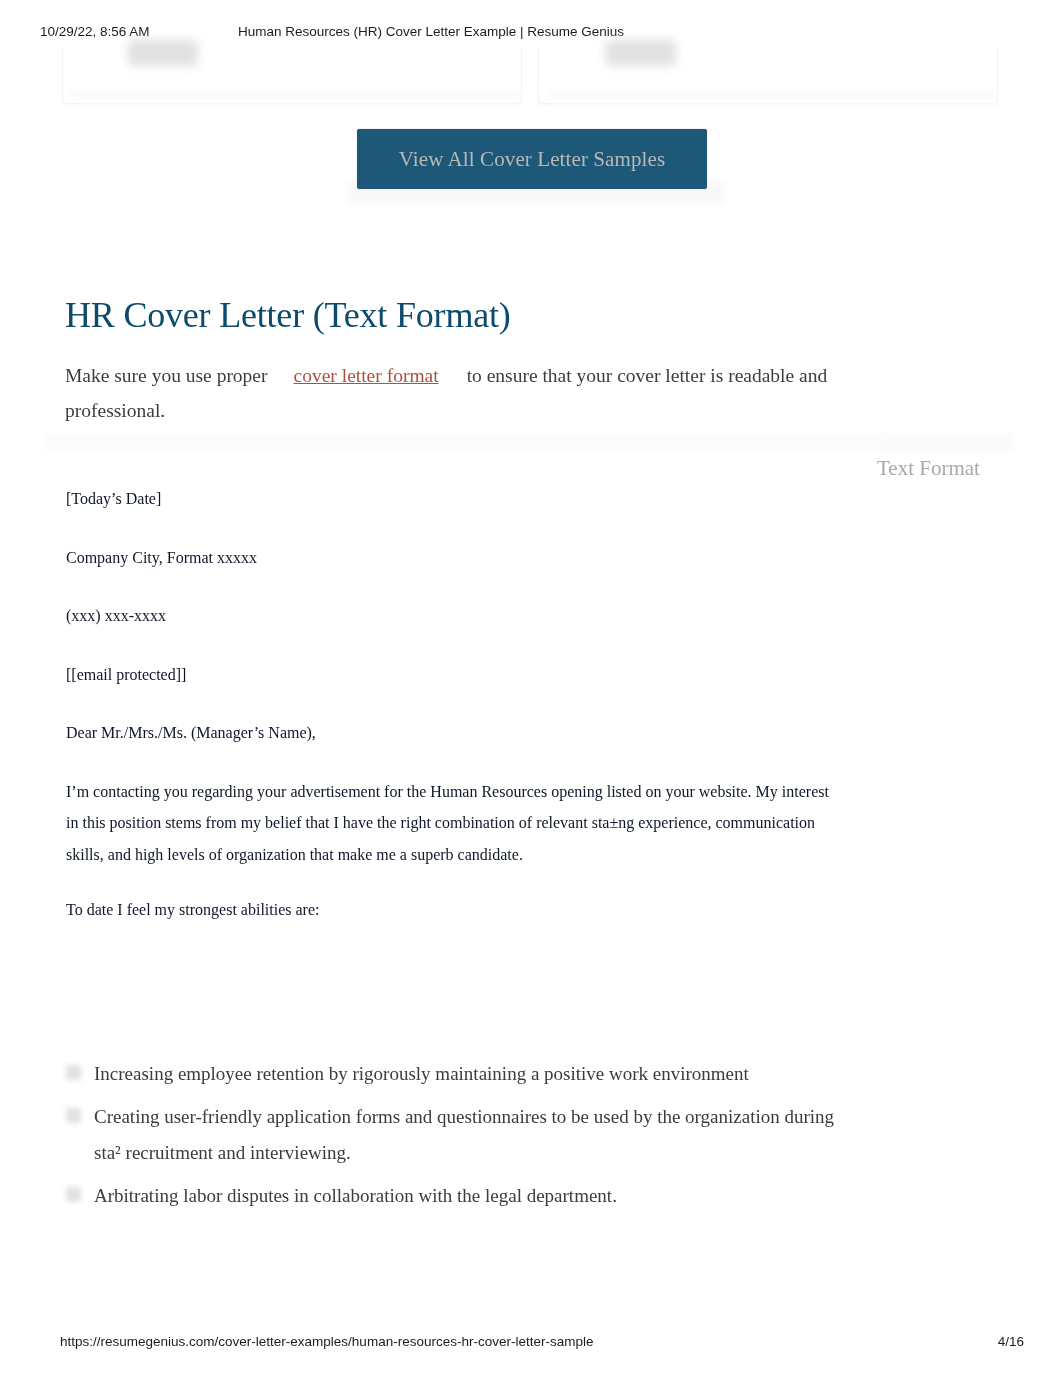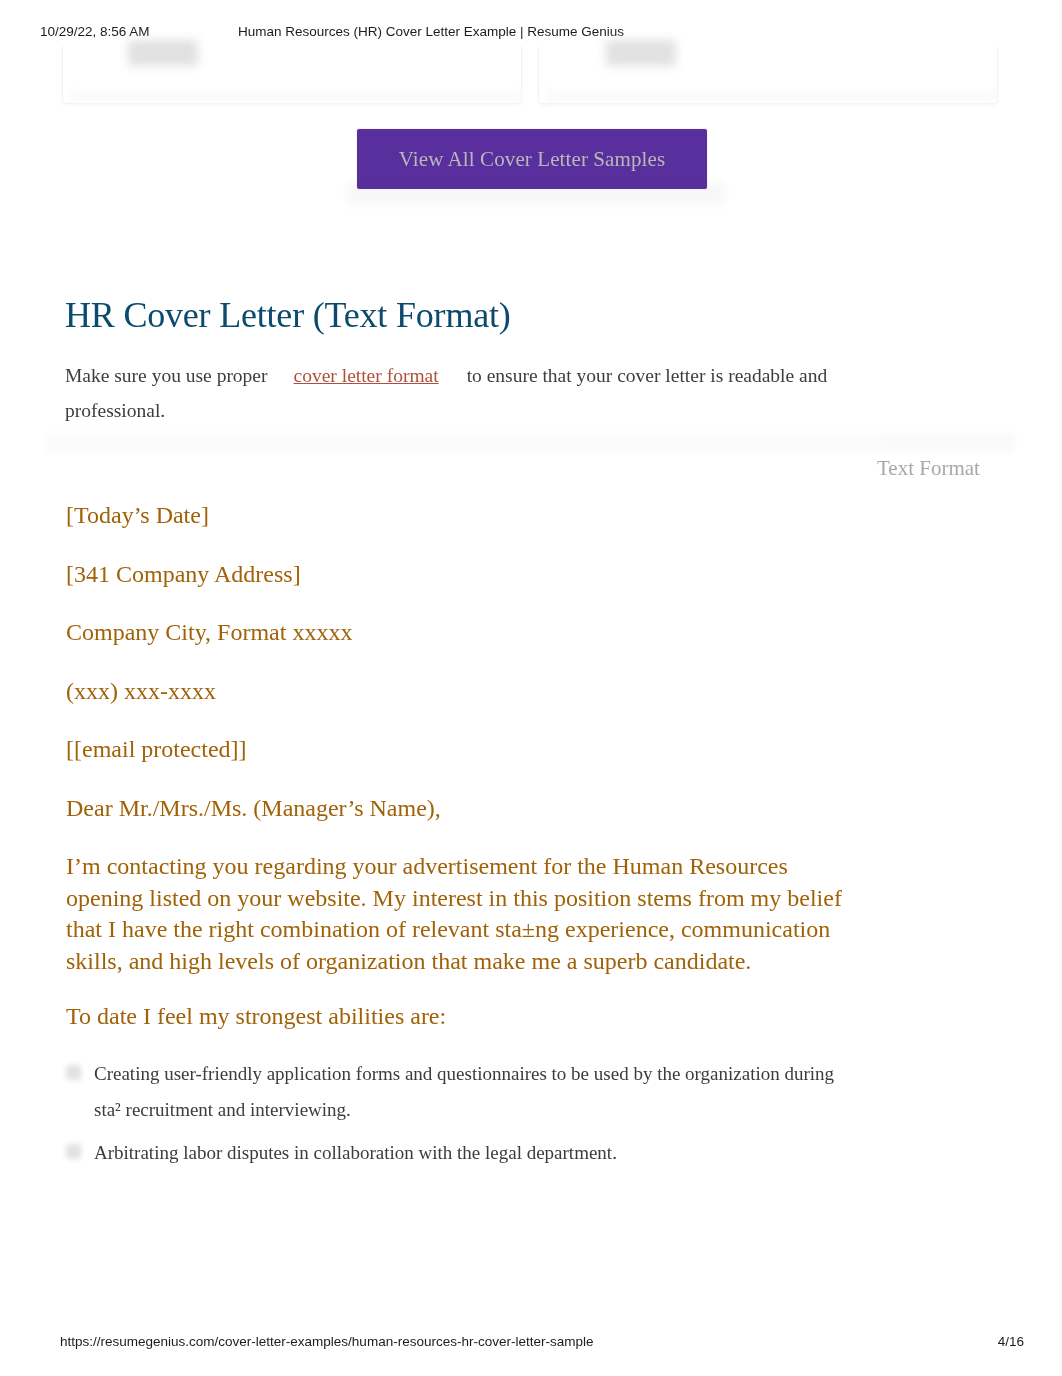--- a/index.html
+++ b/index.html
@@ -97,21 +97,21 @@
     height: 22px;
     background: #f7f7f7;
     filter: blur(4px);
   }
   .samples-btn {
     position: absolute;
     top: 128px;
     left: 356px;
     width: 352px;
     height: 62px;
-    background: #4c1d95;
+    background: #0c4a6e;
     border: 1px solid #f4f4f4;
     border-radius: 3px;
     display: flex;
     align-items: center;
     justify-content: center;
     font-size: 21px;
     color: #b3b3b3;
     letter-spacing: 0.1px;
     white-space: nowrap;
     opacity: 0.92;
@@ -170,26 +170,26 @@
     left: 877px;
     font-size: 21px;
     color: #a8a8a8;
     white-space: nowrap;
     text-align: center;
   }
 
   
   .letter {
     position: absolute;
-    top: 500px;
+    top: 483px;
     left: 66px;
     width: 790px;
-    font-size: 24px;
+    font-size: 16px;
     line-height: 31.5px;
-    color: #a16207;
+    color: #0f172a;
   }
   .letter .line {
     margin-bottom: 27px;
     white-space: nowrap;
   }
   .letter .para {
     margin-bottom: 24px;
     white-space: normal;
     width: 778px;
   }
@@ -269,30 +269,33 @@
 <h1 class="article-title">HR Cover Letter (Text Format)</h1>
 
 <p class="intro-para"><span>Make sure you use proper</span><a class="link" href="#">cover letter format</a><span>to ensure that your cover letter is readable and professional.</span></p>
 
 <div class="tab-strip"></div>
 <div class="tab-strip-right"></div>
 <div class="text-format-label">Text Format</div>
 
 <div class="letter">
   <div class="line">[Today’s Date]</div>
-  <div class="line">[341 Company Address]</div>
   <div class="line">Company City, Format xxxxx</div>
   <div class="line">(xxx) xxx-xxxx</div>
   <div class="line">[[email protected]]</div>
   <div class="line">Dear Mr./Mrs./Ms. (Manager’s Name),</div>
   <p class="para">I’m contacting you regarding your advertisement for the Human Resources opening listed on your website. My interest in this position stems from my belief that I have the right combination of relevant sta±ng experience, communication skills, and high levels of organization that make me a superb candidate.</p>
   <p class="para">To date I feel my strongest abilities are:</p>
 </div>
 
 <ul class="bullets">
+  <li>
+    <span class="marker"></span>
+    <span>Increasing employee retention by rigorously maintaining a positive work environment</span>
+  </li>
   <li>
     <span class="marker"></span>
     <span>Creating user-friendly application forms and questionnaires to be used by the organization during sta² recruitment and interviewing.</span>
   </li>
   <li>
     <span class="marker"></span>
     <span>Arbitrating labor disputes in collaboration with the legal department.</span>
   </li>
 </ul>
 

